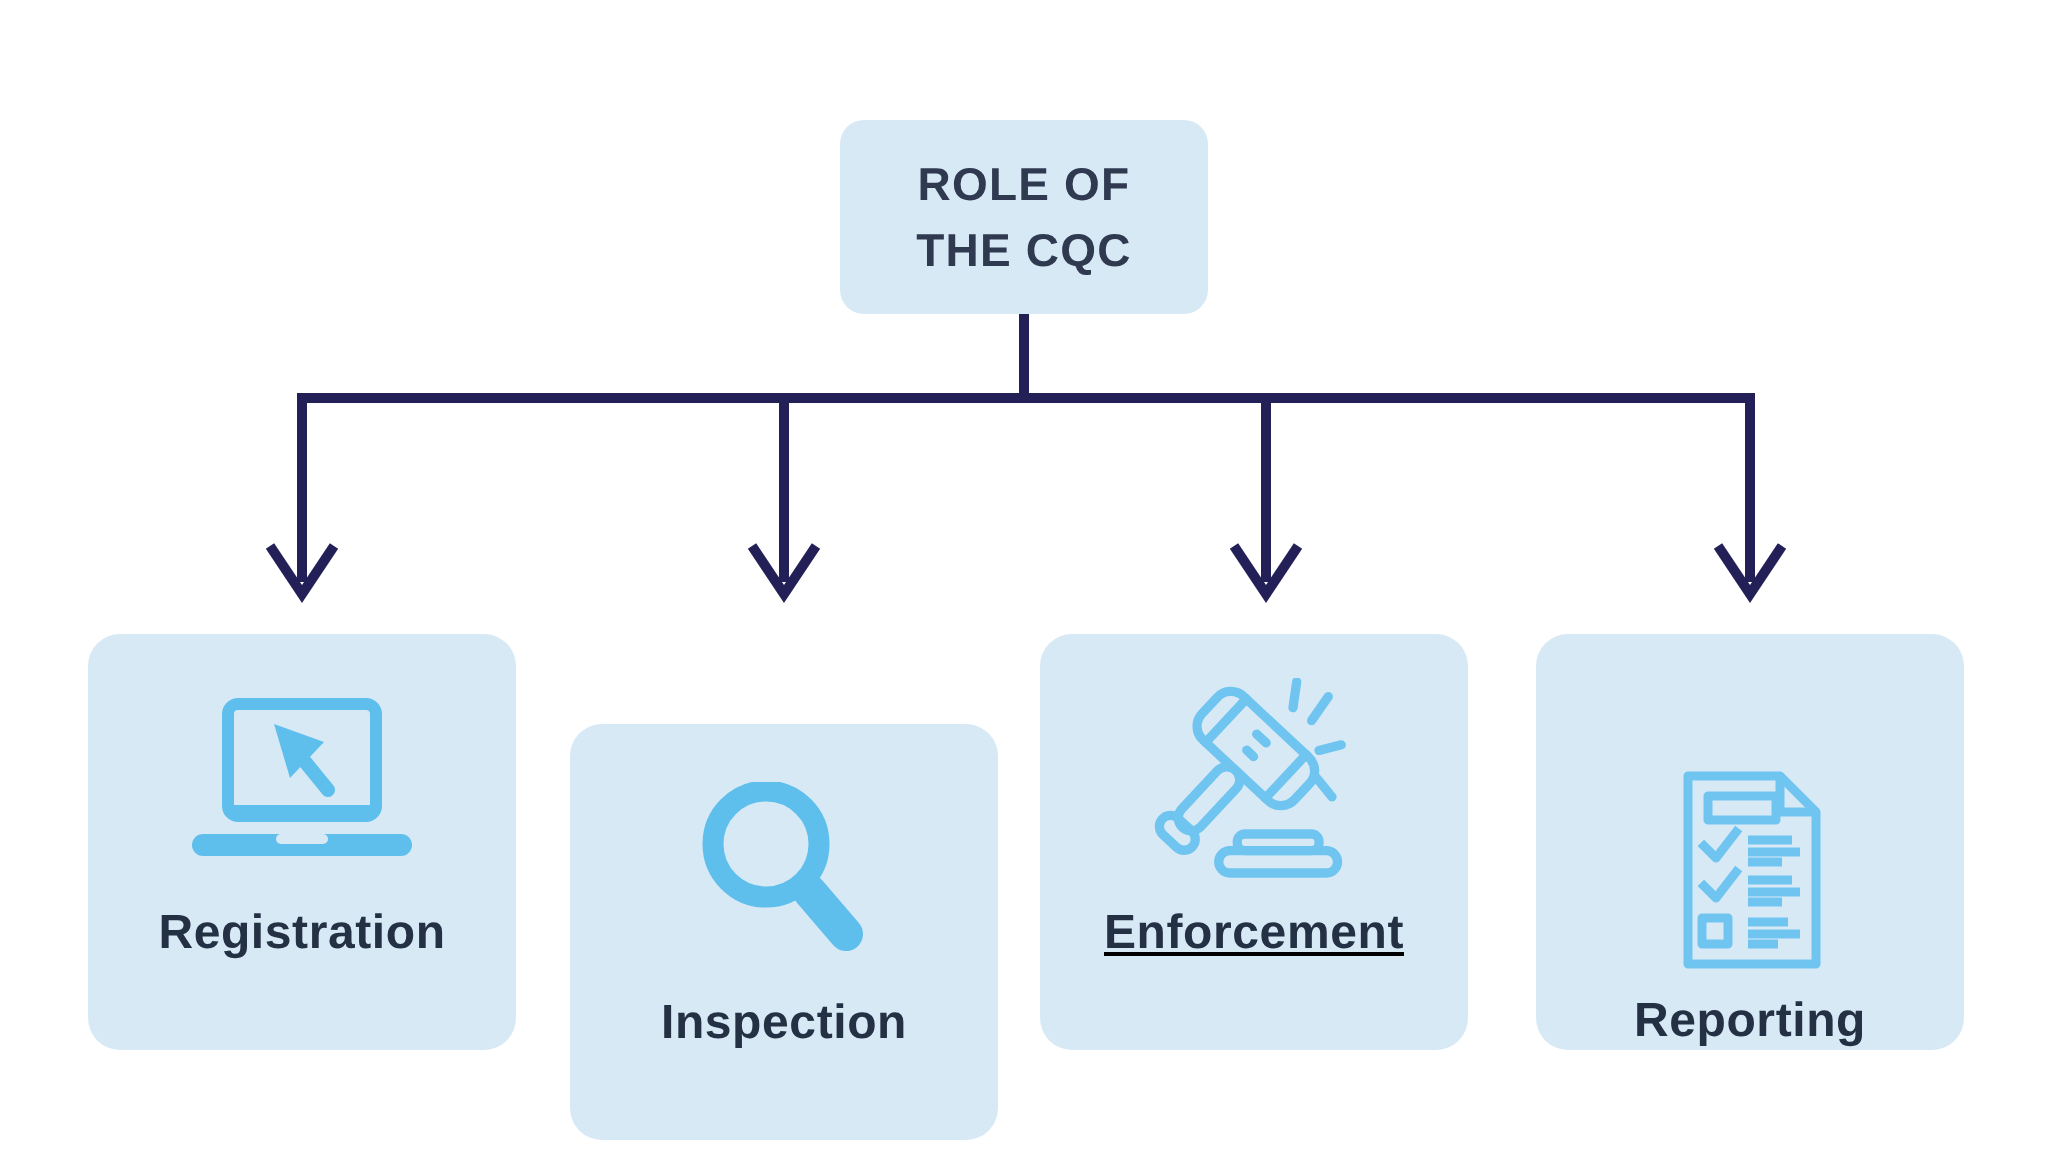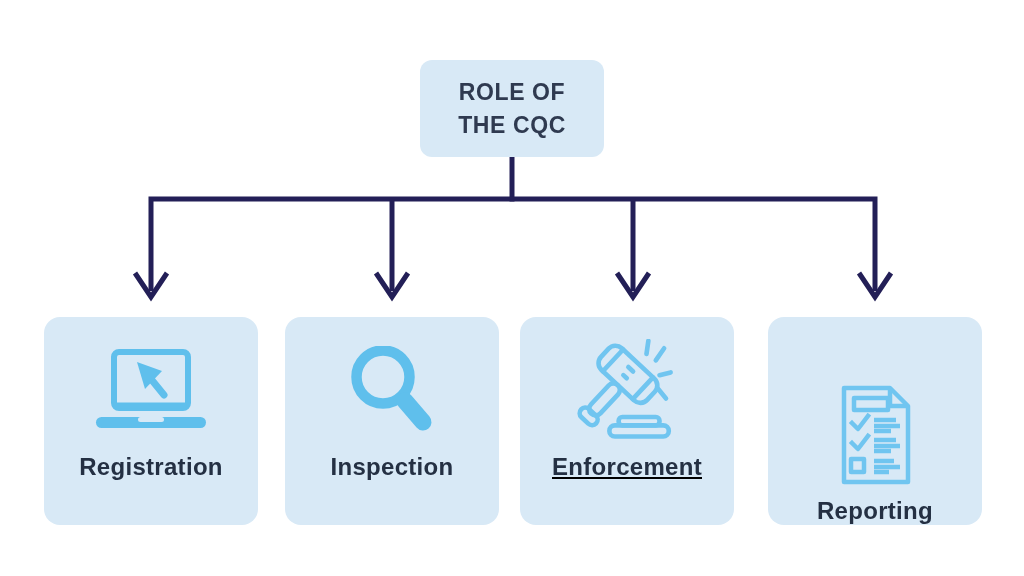--- a/index.html
+++ b/index.html
@@ -37,21 +37,21 @@
   }
   .card .icon-wrap{
     height:104px;margin-top:22px;
     display:flex;align-items:center;justify-content:center;
   }
   .card .node-label{
     margin-top:10px;font-size:24px;font-weight:700;
     color:var(--label);letter-spacing:0.3px;white-space:nowrap;
   }
   #card-0{left:44px;}
-  #card-1{left:285px;}
+  #card-1{left:285px;margin-top:45px;}
   #card-2{left:520px;text-decoration:underline;}
   #card-3{left:768px;justify-content:flex-end;}
 </style>
 </head>
 <body>
 
 <div class="root-box">
   <div class="root-label">ROLE OF THE CQC</div>
 </div>
 

